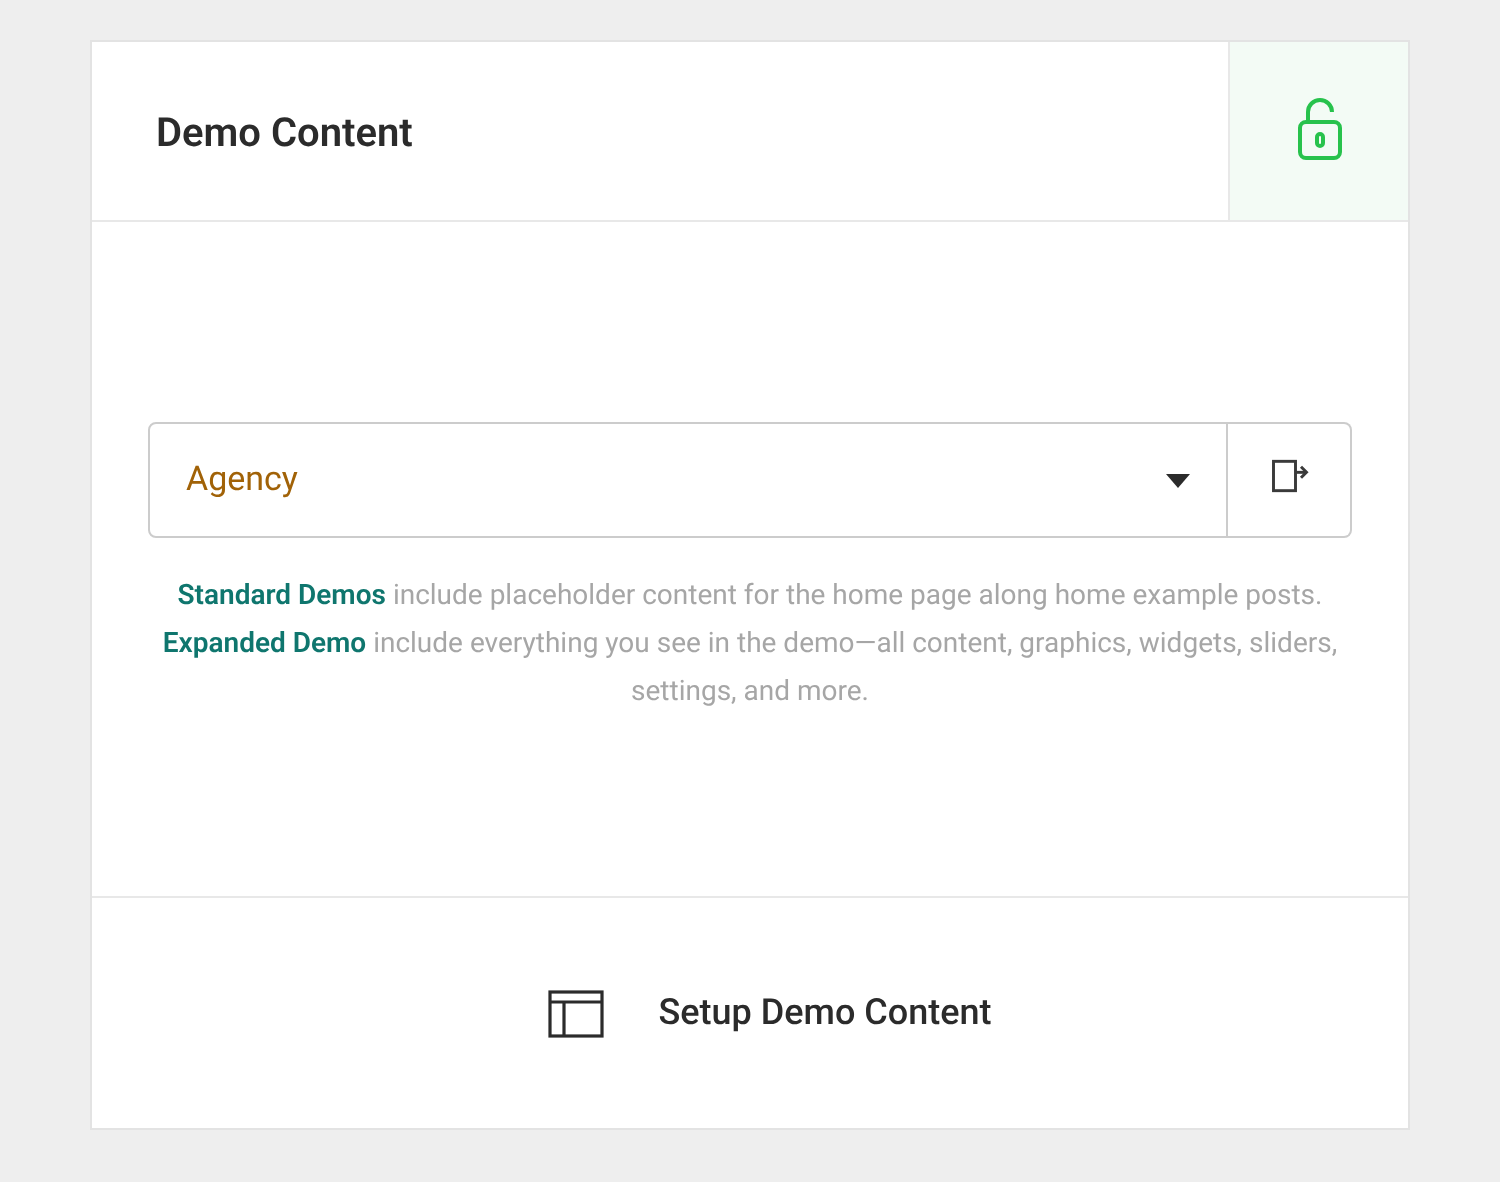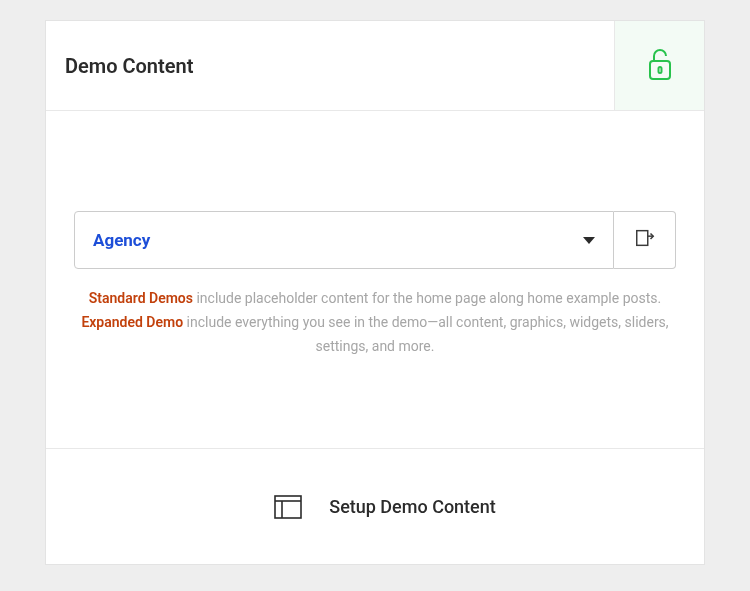--- a/index.html
+++ b/index.html
@@ -23,21 +23,21 @@
       display: flex;
       align-items: stretch;
       border-bottom: 1px solid #e8e8e8;
       height: 90px;
     }
     .card-title {
       flex: 1;
       font-size: 20px;
       font-weight: 600;
       color: #2b2b2b;
-      padding: 0 19px;
+      padding: 0 32px;
       display: flex;
       align-items: center;
     }
     .lock-area {
       width: 90px;
       background: #f3fbf5;
       border-left: 1px solid #e8e8e8;
       display: flex;
       align-items: center;
       justify-content: center;
@@ -61,22 +61,22 @@
       border: 1px solid #cccccc;
       border-radius: 4px 0 0 4px;
       display: flex;
       align-items: center;
       justify-content: space-between;
       padding: 0 18px;
       cursor: pointer;
     }
     .select-label {
       font-size: 17px;
-      font-weight: 700;
-      color: #1d4ed8;
+      font-weight: 400;
+      color: #a16207;
     }
     .caret {
       width: 0;
       height: 0;
       border-left: 6px solid transparent;
       border-right: 6px solid transparent;
       border-top: 7px solid #2b2b2b;
     }
     .ext-btn {
       width: 62px;
@@ -94,21 +94,21 @@
     }
     .desc {
       font-size: 14px;
       line-height: 1.7;
       color: #a6a6a6;
       text-align: center;
       padding: 0 2px;
     }
     .desc .strong1, .desc .strong2 {
       font-weight: 600;
-      color: #c2410c;
+      color: #0f766e;
     }
     .card-footer {
       height: 115px;
       display: flex;
       align-items: center;
       justify-content: center;
       gap: 27px;
       cursor: pointer;
       margin-left: 20px;
     }

